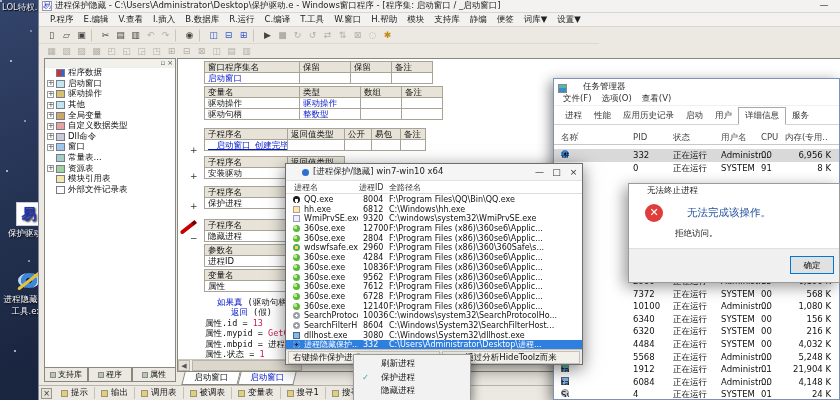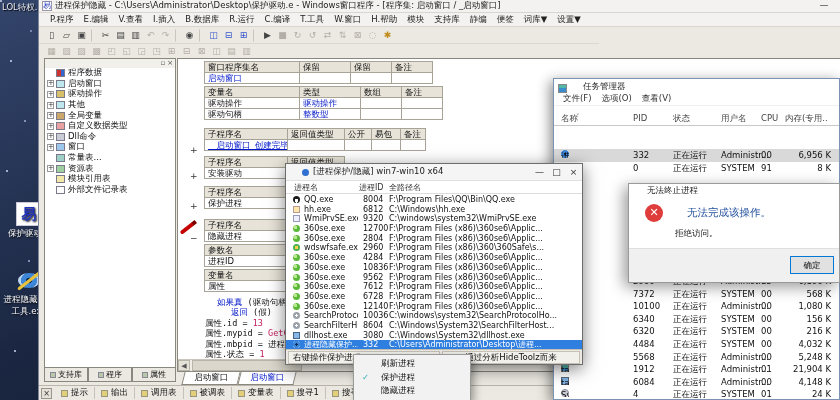--- a/index.html
+++ b/index.html
@@ -539,20 +539,30 @@
     <div id="tm-title">
       <i></i>
       <span>任务管理器</span>
     </div>
     <div id="tm-menus">
 
     <span>文件(F)</span>
         <span>选项(O)</span>
         <span>查看(V)</span>
       </div>
+    <div id="tm-tabs">
+
+    <span class="tmtab">进程</span>
+        <span class="tmtab">性能</span>
+        <span class="tmtab">应用历史记录</span>
+        <span class="tmtab">启动</span>
+        <span class="tmtab">用户</span>
+        <span class="tmtab active">详细信息</span>
+        <span class="tmtab">服务</span>
+      </div>
     <div id="tm-cols">
       <span id="tm-sort">ˇ</span>
       <span class="c-name">名称</span>
       <span class="c-pid">PID</span>
       <span class="c-status">状态</span>
       <span class="c-user">用户名</span>
       <span class="c-cpu">CPU</span>
       <span class="c-mem">内存(专用..</span>
     </div>
     <div id="tm-rows">

